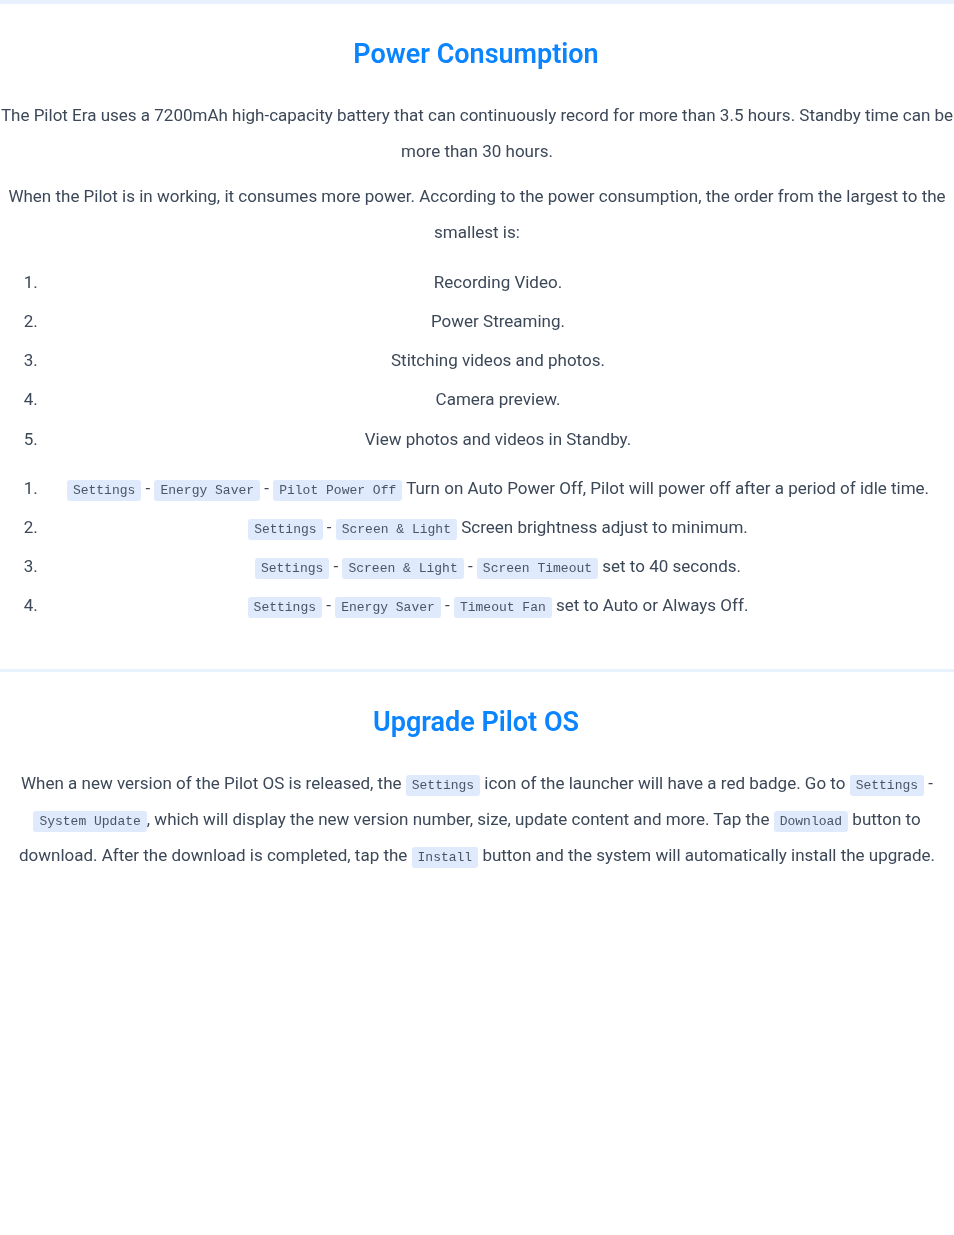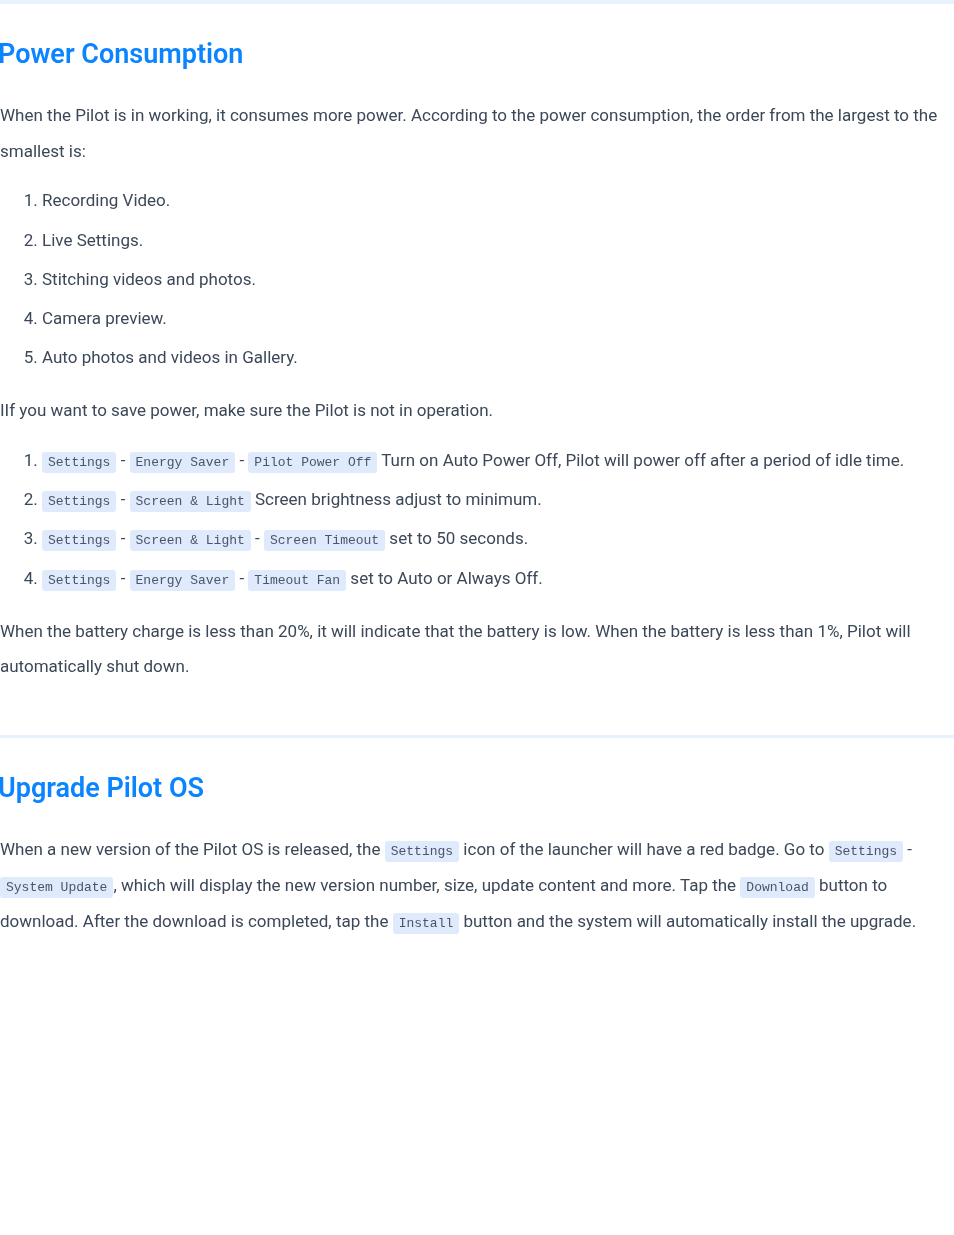--- a/index.html
+++ b/index.html
@@ -14,20 +14,21 @@
       width: 954px;
       margin: 0 auto;
       padding: 0;
     }
     .top-bar {
       height: 4px;
       background: #e8f1fe;
     }
     .content {
       padding: 0 0 0 0;
+      text-align: center;
     }
     h2 {
       color: #0a84ff;
       font-size: 27px;
       font-weight: 600;
       margin-top: 34px;
       margin-bottom: 28px;
       margin-left: -2px;
     }
     p {
@@ -67,50 +68,49 @@
   </style>
 </head>
 <body>
 
 <div class="top-bar"></div>
 
 <div class="content">
 
   <h2>Power Consumption</h2>
 
+  <p>The Pilot Era uses a 7200mAh high-capacity battery that can continuously record for more than 3.5 hours. Standby time can be more than 30 hours.</p>
 
   <p>When the Pilot is in working, it consumes more power. According to the power consumption, the order from the largest to the smallest is:</p>
 
   <ol>
     <li>Recording Video.</li>
-    <li>Live Settings.</li>
+    <li>Power Streaming.</li>
     <li>Stitching videos and photos.</li>
     <li>Camera preview.</li>
-    <li>Auto photos and videos in Gallery.</li>
+    <li>View photos and videos in Standby.</li>
   </ol>
 
-  <p>IIf you want to save power, make sure the Pilot is not in operation.</p>
 
 
   <ol>
     <li>
       <code>Settings</code><span class="li-text"> - </span><code>Energy Saver</code><span class="li-text"> - </span><code>Pilot Power Off</code><span class="li-text"> Turn on Auto Power Off, Pilot will power off after a period of idle time.</span>
     </li>
     <li>
       <code>Settings</code><span class="li-text"> - </span><code>Screen &amp; Light</code><span class="li-text"> Screen brightness adjust to minimum.</span>
     </li>
     <li>
-      <code>Settings</code><span class="li-text"> - </span><code>Screen &amp; Light</code><span class="li-text"> - </span><code>Screen Timeout</code><span class="li-text"> set to 50 seconds.</span>
+      <code>Settings</code><span class="li-text"> - </span><code>Screen &amp; Light</code><span class="li-text"> - </span><code>Screen Timeout</code><span class="li-text"> set to 40 seconds.</span>
     </li>
     <li>
       <code>Settings</code><span class="li-text"> - </span><code>Energy Saver</code><span class="li-text"> - </span><code>Timeout Fan</code><span class="li-text"> set to Auto or Always Off.</span>
     </li>
   </ol>
 
-  <p>When the battery charge is less than 20%, it will indicate that the battery is low. When the battery is less than 1%, Pilot will automatically shut down.</p>
 
   <div class="section-divider"></div>
 
   <h2>Upgrade Pilot OS</h2>
 
 
   <p>
     <span>When a new version of the Pilot OS is released, the </span><code>Settings</code><span> icon of the launcher will have a red badge. Go to </span><code>Settings</code><span> - </span><code>System Update</code><span>, which will display the new version number, size, update content and more. Tap the </span><code>Download</code><span> button to download. After the download is completed, tap the </span><code>Install</code><span> button and the system will automatically install the upgrade.</span>
   </p>
 

